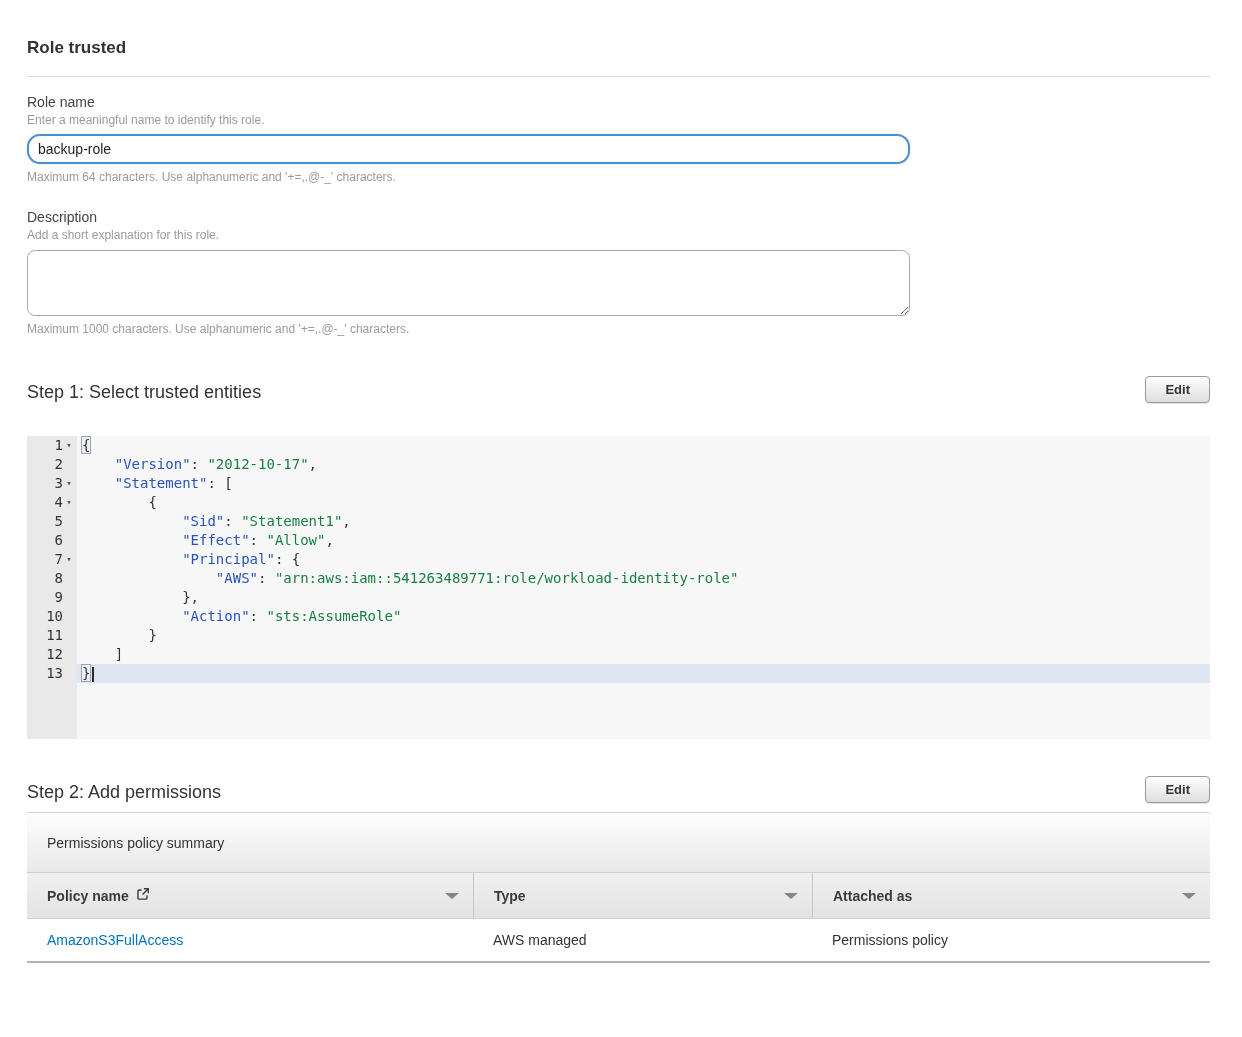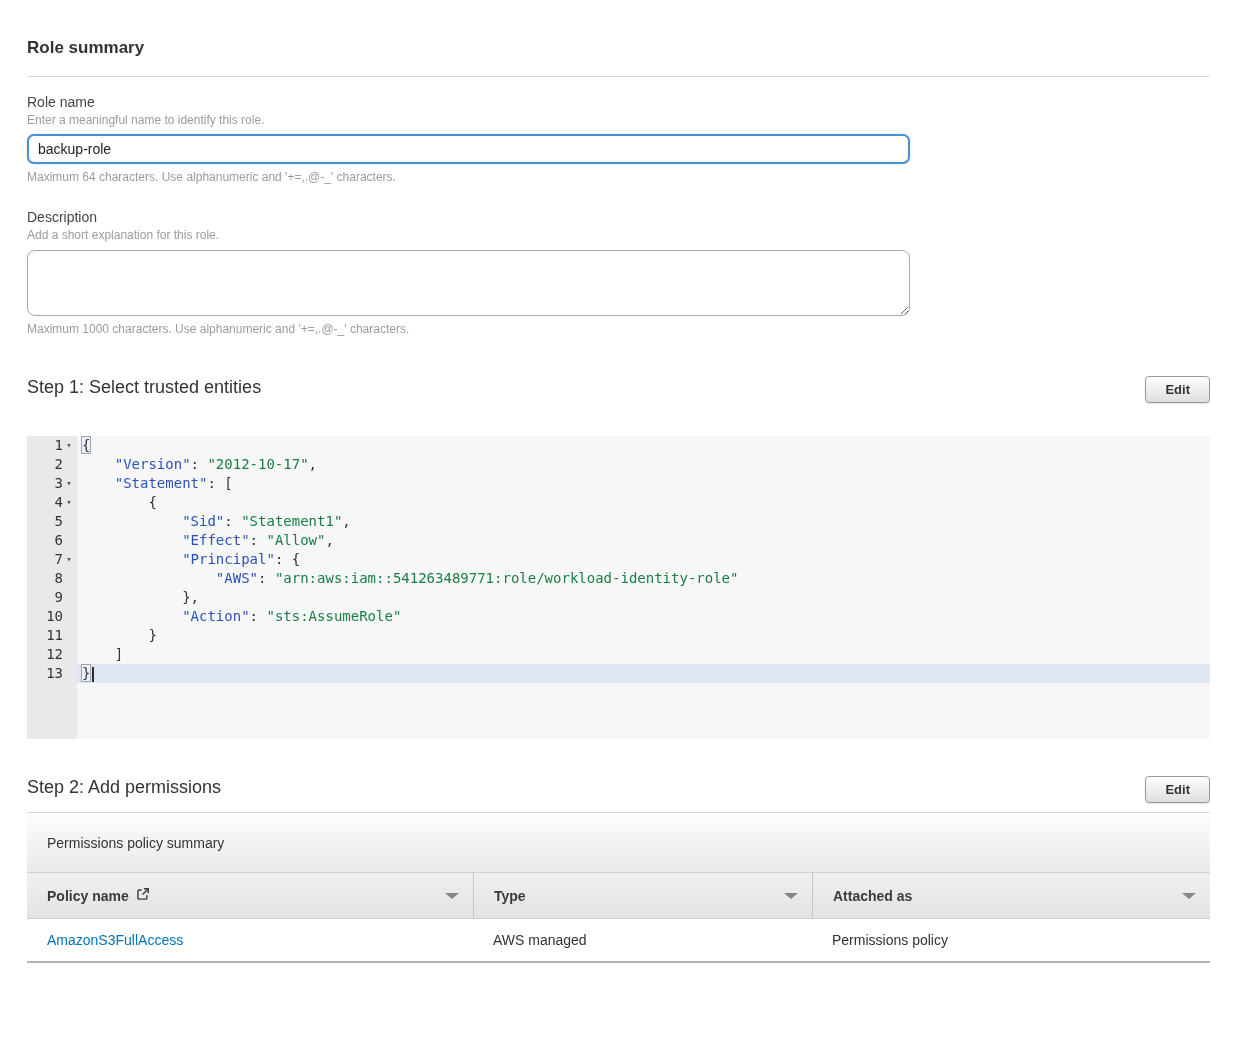--- a/index.html
+++ b/index.html
@@ -21,35 +21,35 @@
   }
   .divider { border: none; border-top: 1px solid #d5d9d9; margin: 18px 0 0 0; }
 
   .field { margin-top: 17px; }
   .field-label { font-size: 14px; color: #444; line-height: 17px; }
   .field-help { font-size: 12px; color: #9b9b9b; line-height: 15px; margin-top: 2px; }
   .field-constraint { font-size: 12px; color: #9b9b9b; line-height: 15px; margin-top: 6px; }
 
   input.text-input {
     display: block; width: 883px; height: 30px; margin-top: 6px;
-    border: 2px solid #4a90d2; border-radius: 7px;
+    border: 2px solid #4a90d2; border-radius: 13px;
     padding: 0 9px; font-size: 14px; color: #222;
     font-family: "Liberation Sans", sans-serif; outline: none;
     box-shadow: 0 0 2px rgba(74,144,210,0.35);
   }
   textarea.text-area {
     display: block; width: 883px; height: 66px; margin-top: 7px;
     border: 1px solid #a9a9a9; border-radius: 8px;
     padding: 6px 9px; font-size: 14px; color: #222;
     font-family: "Liberation Sans", sans-serif; resize: both; outline: none;
   }
   .field-description { margin-top: 24px; }
 
   .step-row {
-    display: flex; justify-content: space-between; align-items: flex-start;
+    display: flex; justify-content: space-between; align-items: flex-end;
   }
   .step-row.step1 { margin-top: 39px; }
   .step-row.step2 { margin-top: 37px; }
   .step-heading { font-size: 18px; font-weight: 400; color: #333; line-height: 22px; }
   button.edit-btn {
     background: linear-gradient(#ffffff, #dedede);
     border: 1px solid #9a9a9a; border-radius: 4px;
     padding: 5px 19px; font-size: 13px; font-weight: 700; color: #333;
     font-family: "Liberation Sans", sans-serif; cursor: pointer;
     box-shadow: 0 1px 1px rgba(0,0,0,0.12);
@@ -112,21 +112,21 @@
   .td { padding: 0 14px 0 20px; font-size: 14px; color: #333; }
   a.policy-link { color: #0073bb; text-decoration: none; cursor: pointer; }
   .ext-icon { display: inline-block; }
 </style>
 </head>
 <body>
 
 <div class="container">
 
 
-  <h2 class="section-heading">Role summary</h2>
+  <h2 class="section-heading">Role trusted</h2>
   <hr class="divider">
 
   <div class="field">
     <div class="field-label">Role name</div>
     <div class="field-help">Enter a meaningful name to identify this role.</div>
     <input class="text-input" type="text" autofocus="" value="backup-role" style="">
     <div class="field-constraint">Maximum 64 characters. Use alphanumeric and '+=,.@-_' characters.</div>
   </div>
 
   <div class="field field-description">

